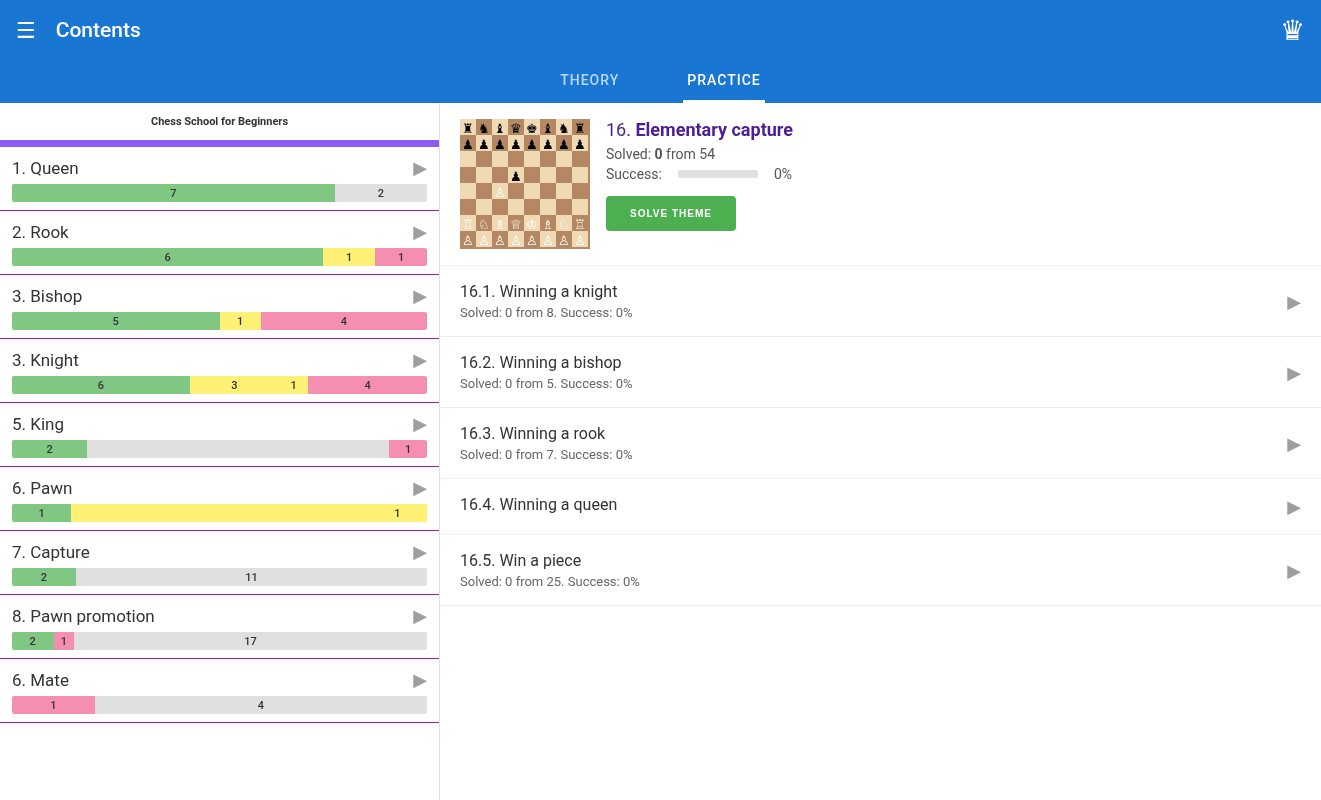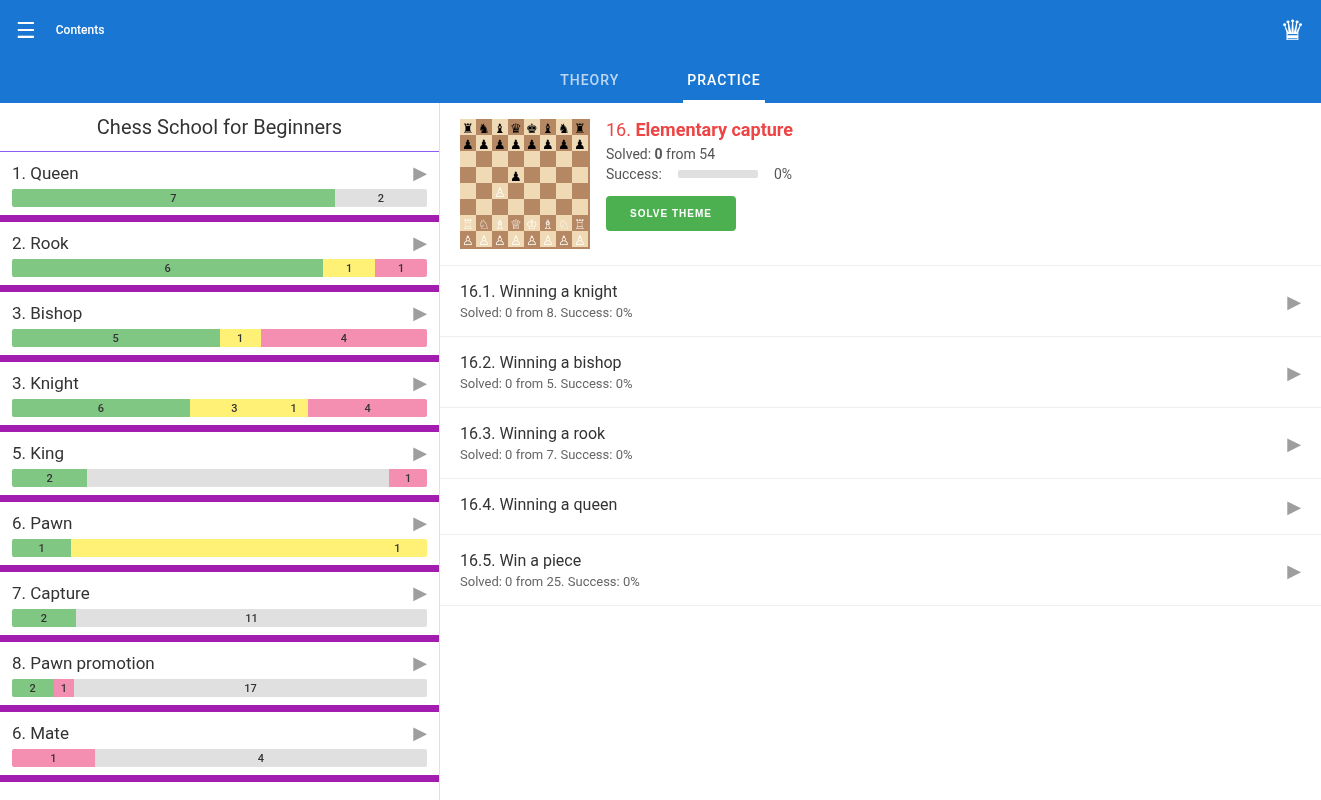--- a/index.html
+++ b/index.html
@@ -10,21 +10,21 @@
       background: #1976D2;
       color: white;
       height: 60px;
       display: flex;
       align-items: center;
       padding: 0 16px;
       gap: 20px;
       flex-shrink: 0;
     }
     .hamburger-icon { font-size: 22px; cursor: pointer; }
-    .header-title { font-size: 12px; font-weight: 500; flex: 1; }
+    .header-title { font-size: 21px; font-weight: 500; flex: 1; }
     .crown-icon { font-size: 28px; }
 
     
     .tabs-bar {
       background: #1976D2;
       display: flex;
       justify-content: center;
       gap: 60px;
       padding-bottom: 0;
       flex-shrink: 0;
@@ -53,28 +53,28 @@
     
     .sidebar {
       width: 440px;
       background: white;
       border-right: 1px solid #e0e0e0;
       overflow-y: auto;
       flex-shrink: 0;
     }
     .sidebar-title {
       text-align: center;
-      font-size: 20px;
-      font-weight: 400;
+      font-size: 11px;
+      font-weight: 700;
       padding: 12px 8px;
       color: #333;
-      border-bottom: 1px solid #8b5cf6;
+      border-bottom: 7px solid #8b5cf6;
     }
     .sidebar-item {
-      border-bottom: 7px solid #a21caf;
+      border-bottom: 1px solid #a21caf;
       padding: 10px 12px 8px 12px;
       cursor: pointer;
     }
     .sidebar-item-header {
       display: flex;
       align-items: center;
       justify-content: space-between;
       margin-bottom: 6px;
     }
     .sidebar-item-name {
@@ -125,21 +125,21 @@
       height: 130px;
       flex-shrink: 0;
       background: #8B9B6A;
       position: relative;
       overflow: hidden;
     }
     .lesson-info { flex: 1; }
     .lesson-title {
       font-size: 18px;
       font-weight: 500;
-      color: #ef4444;
+      color: #4c1d95;
       margin-bottom: 6px;
     }
     .lesson-title span { font-weight: 400; }
     .lesson-stats {
       font-size: 14px;
       color: #555;
       margin-bottom: 4px;
     }
     .lesson-success {
       font-size: 14px;

